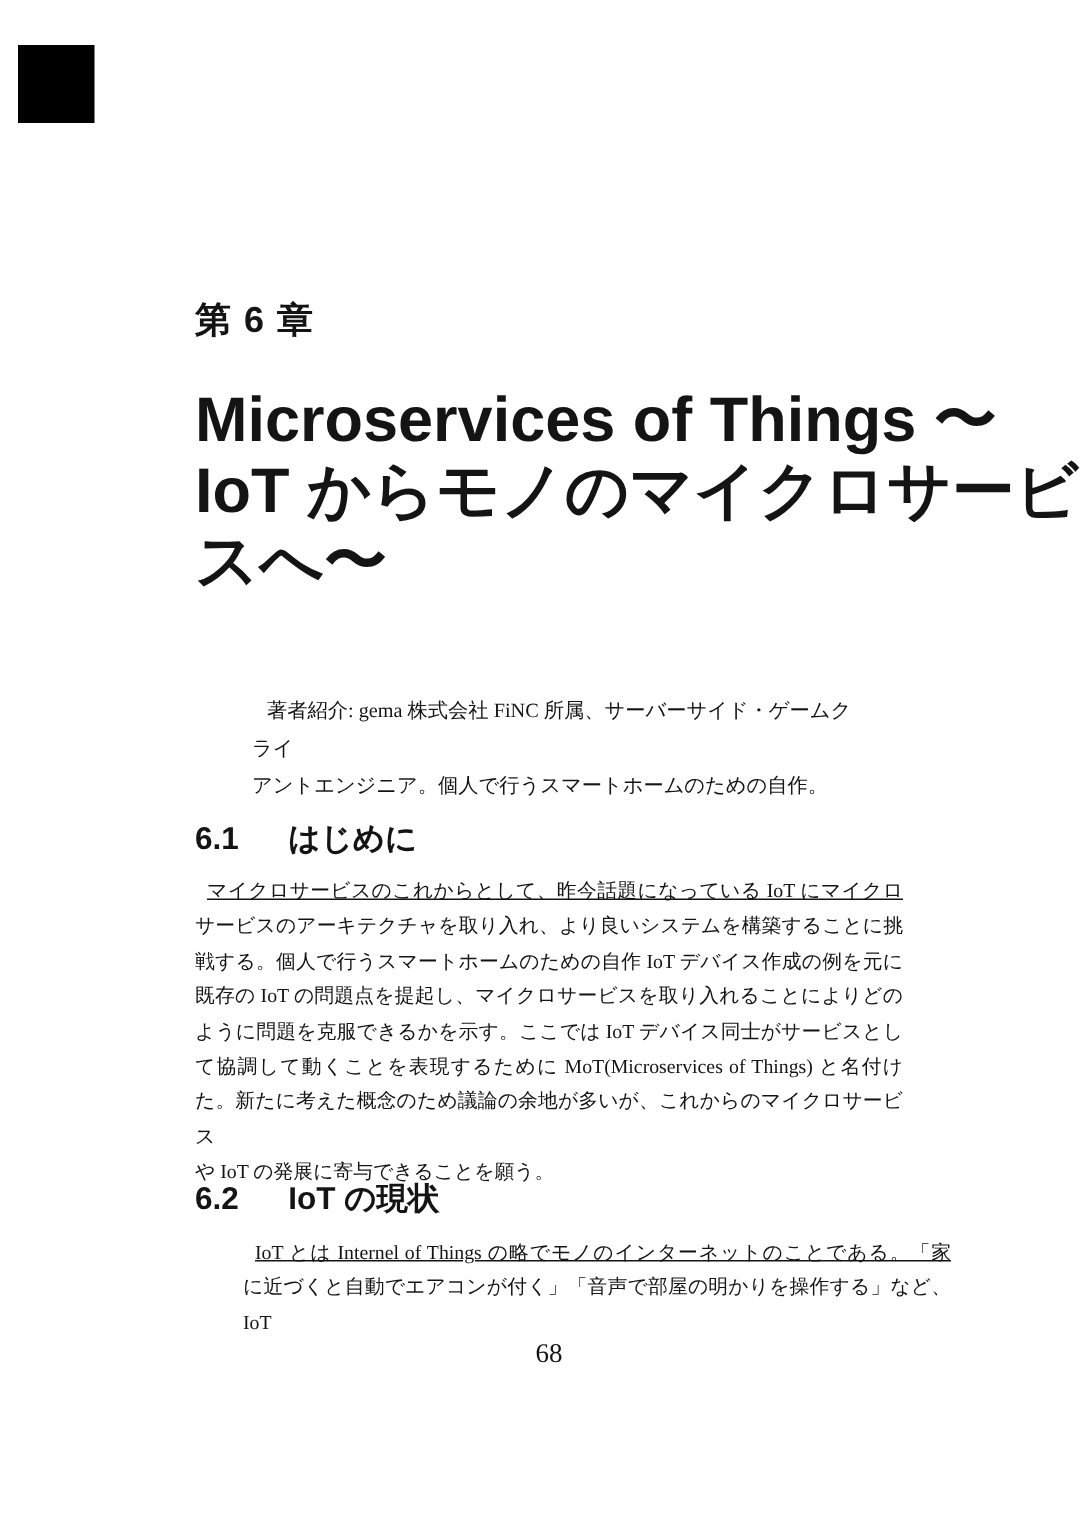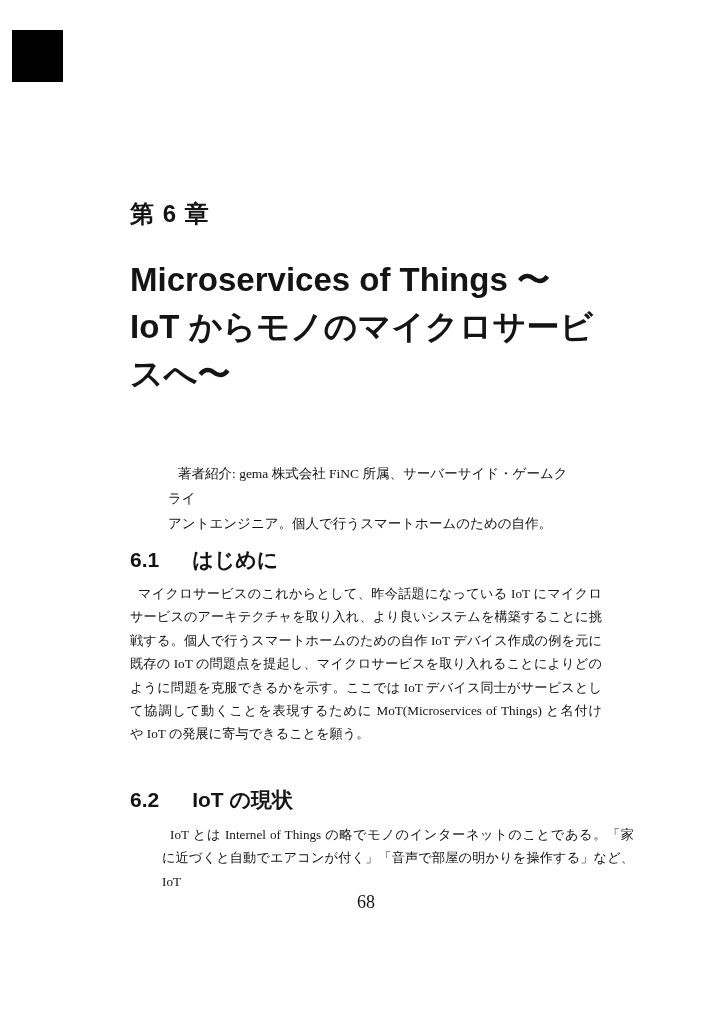--- a/index.html
+++ b/index.html
@@ -31,21 +31,21 @@
     font-family: "Liberation Sans", "DejaVu Sans", sans-serif;
     font-weight: bold;
     font-size: 24px;
     line-height: 32px;
     letter-spacing: 1px;
   }
   .chapter-title {
     top: 256px;
     font-family: "Liberation Sans", "DejaVu Sans", sans-serif;
     font-weight: bold;
-    font-size: 33px;
+    font-size: 42px;
   }
   .chapter-title .line {
     line-height: 47px;
     white-space: nowrap;
   }
   .author-intro {
     top: 461px;
     padding-left: 38px;
     padding-right: 24px;
     width: 410px;
@@ -67,21 +67,21 @@
   .sec2-heading { top: 786px; }
   .sec2-body { top: 823px; margin-left: 32px; }
   .body-lines {
     font-size: 13.2px;
   }
   .body-lines .line {
     line-height: 23.4px;
     text-align: justify;
     text-align-last: justify;
   }
-  .body-lines .line:first-child { text-indent: 8px; }
+  .body-lines .line:first-child { text-indent: 8px; text-decoration: underline; }
   .body-lines[data-justify-last="false"] .line:last-child { text-align-last: left; }
   .page-number {
     top: 892px;
     text-align: center;
     font-size: 18px;
     line-height: 20px;
   }
   .abs { position: absolute; }
 </style>
 </head>
@@ -108,20 +108,21 @@
     <span class="heading-number">6.1</span><span>はじめに</span>
   </div>
 
   <div class="abs content body-lines sec1-body" data-justify-last="false">
       <div class="line">マイクロサービスのこれからとして、昨今話題になっている IoT にマイクロ</div>
       <div class="line">サービスのアーキテクチャを取り入れ、より良いシステムを構築することに挑</div>
       <div class="line">戦する。個人で行うスマートホームのための自作 IoT デバイス作成の例を元に</div>
       <div class="line">既存の IoT の問題点を提起し、マイクロサービスを取り入れることによりどの</div>
       <div class="line">ように問題を克服できるかを示す。ここでは IoT デバイス同士がサービスとし</div>
       <div class="line">て協調して動くことを表現するために MoT(Microservices of Things) と名付け</div>
+      <div class="line">た。新たに考えた概念のため議論の余地が多いが、これからのマイクロサービス</div>
       <div class="line">や IoT の発展に寄与できることを願う。</div>
     </div>
 
   <div class="abs content section-heading sec2-heading">
     <span class="heading-number">6.2</span><span>IoT の現状</span>
   </div>
 
   <div class="abs content body-lines sec2-body" data-justify-last="true">
       <div class="line">IoT とは Internel of Things の略でモノのインターネットのことである。「家</div>
       <div class="line">に近づくと自動でエアコンが付く」「音声で部屋の明かりを操作する」など、IoT</div>

